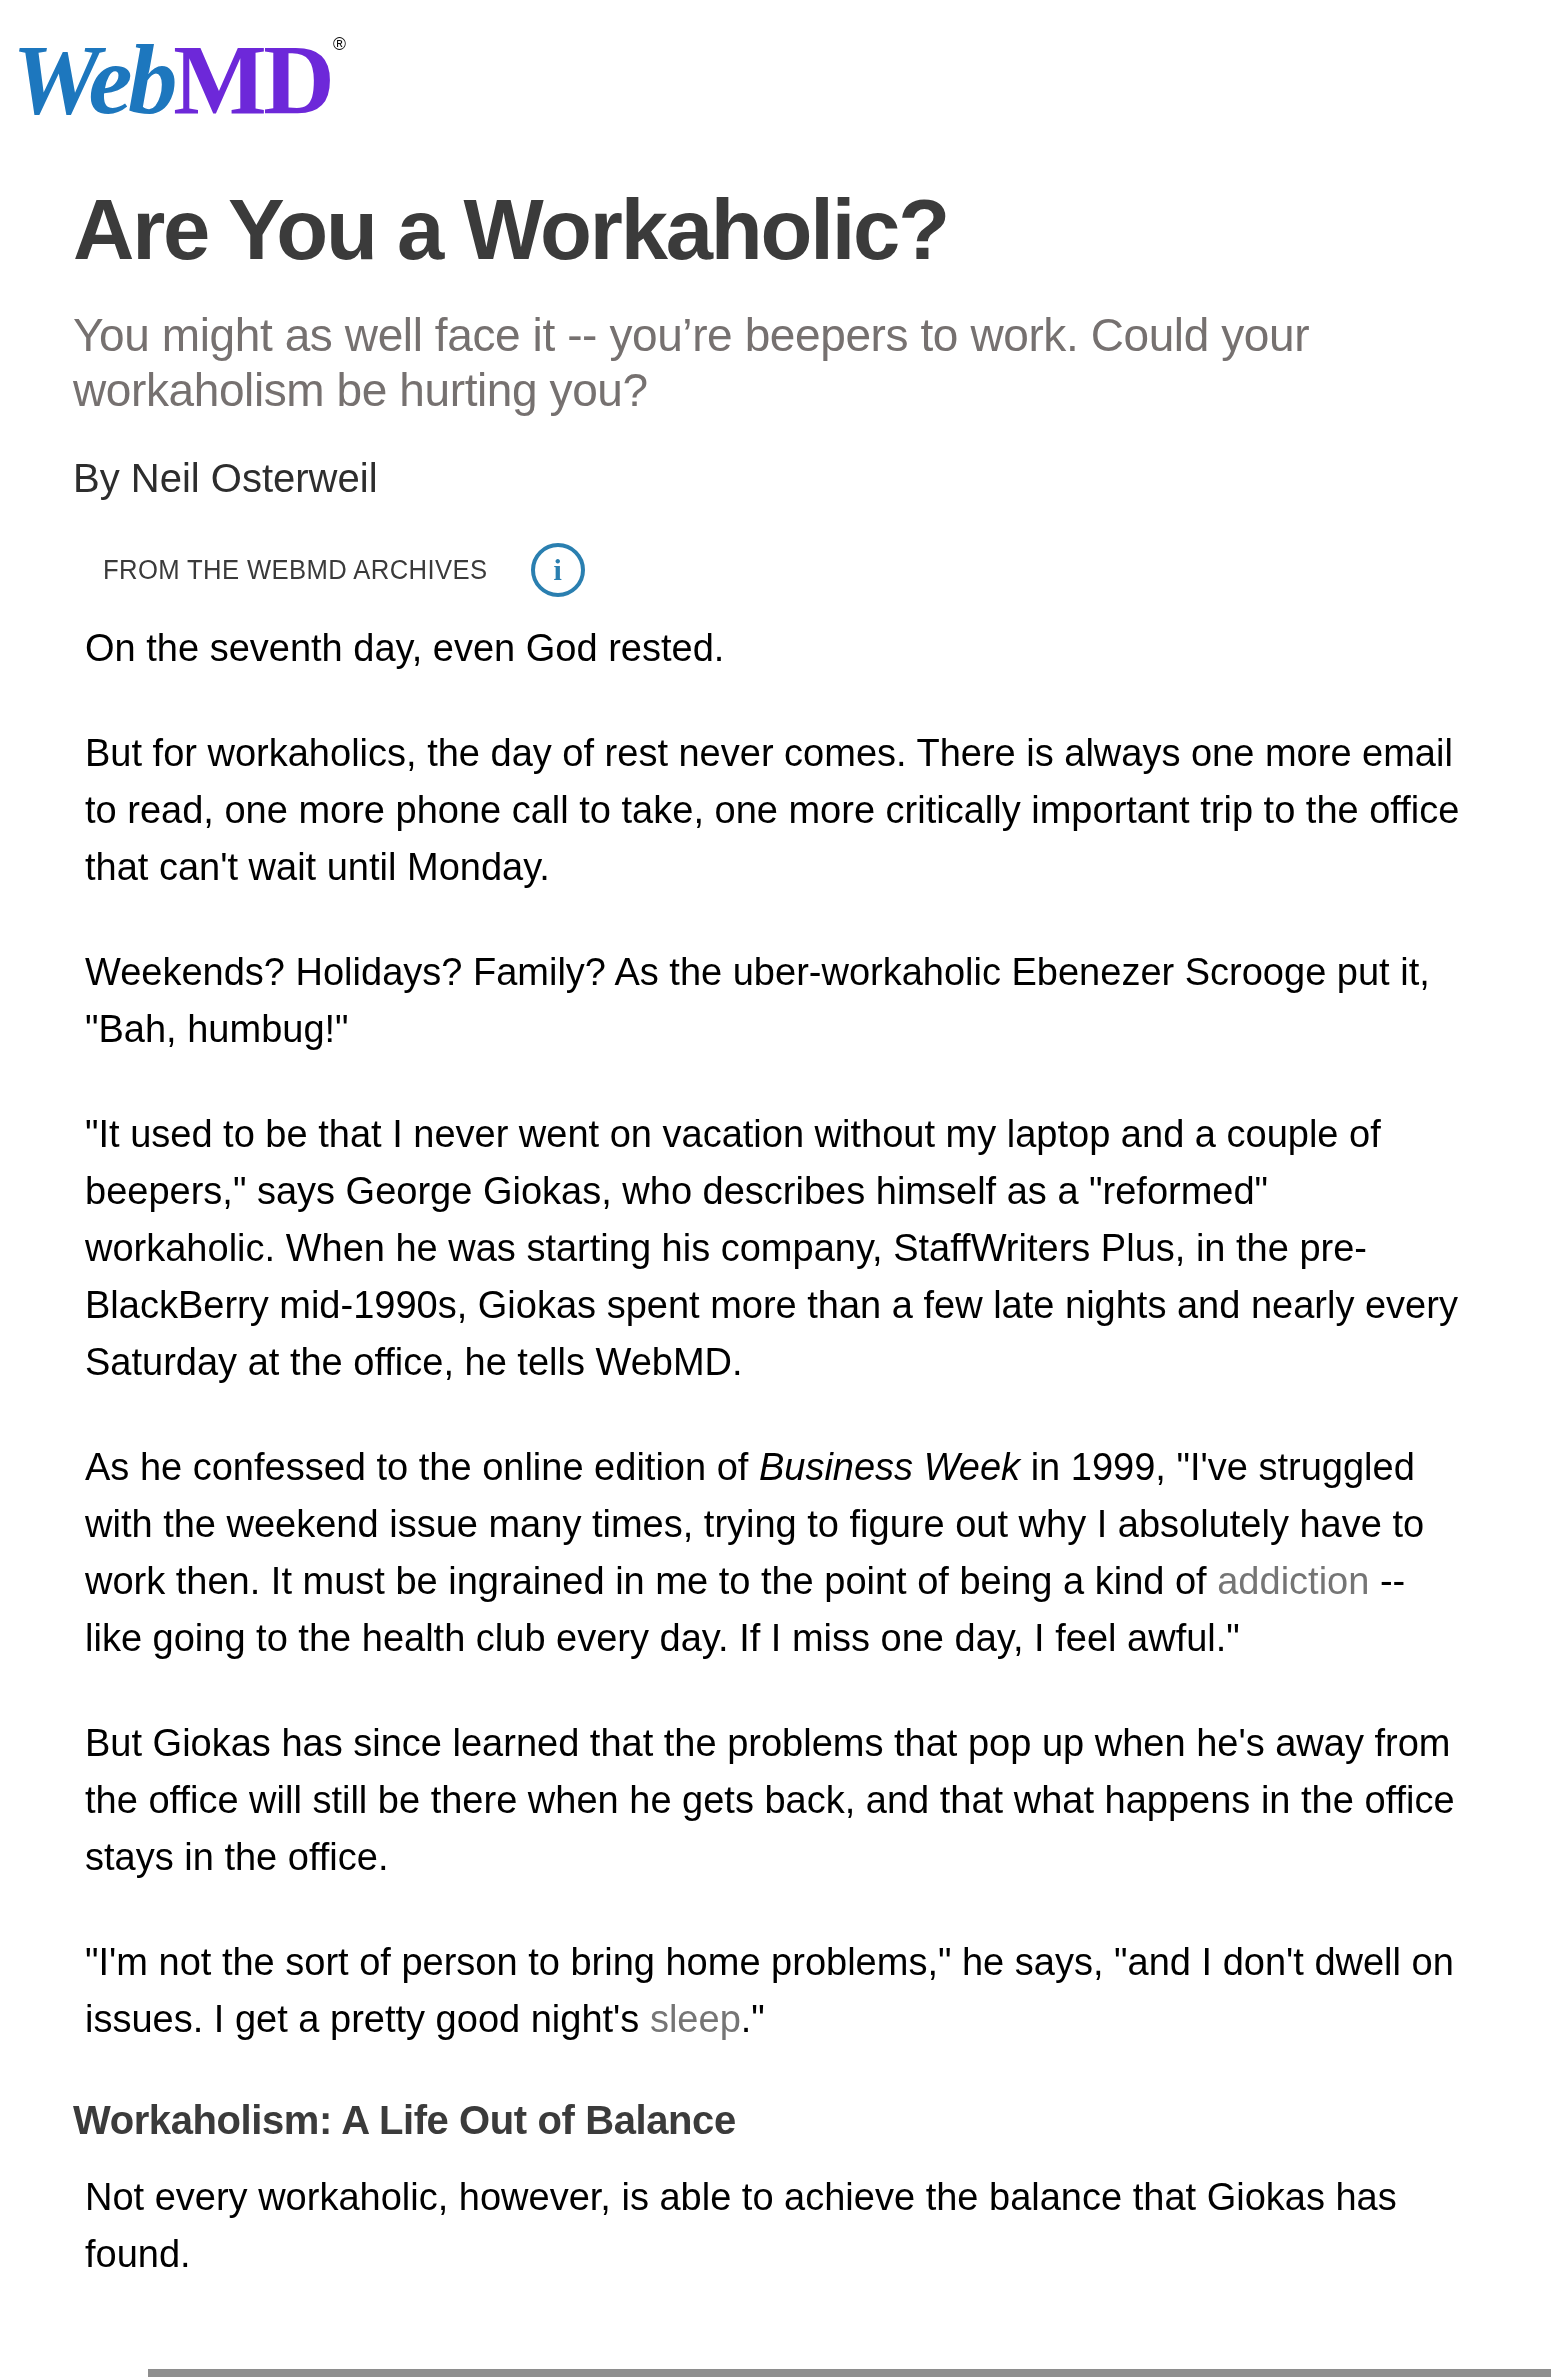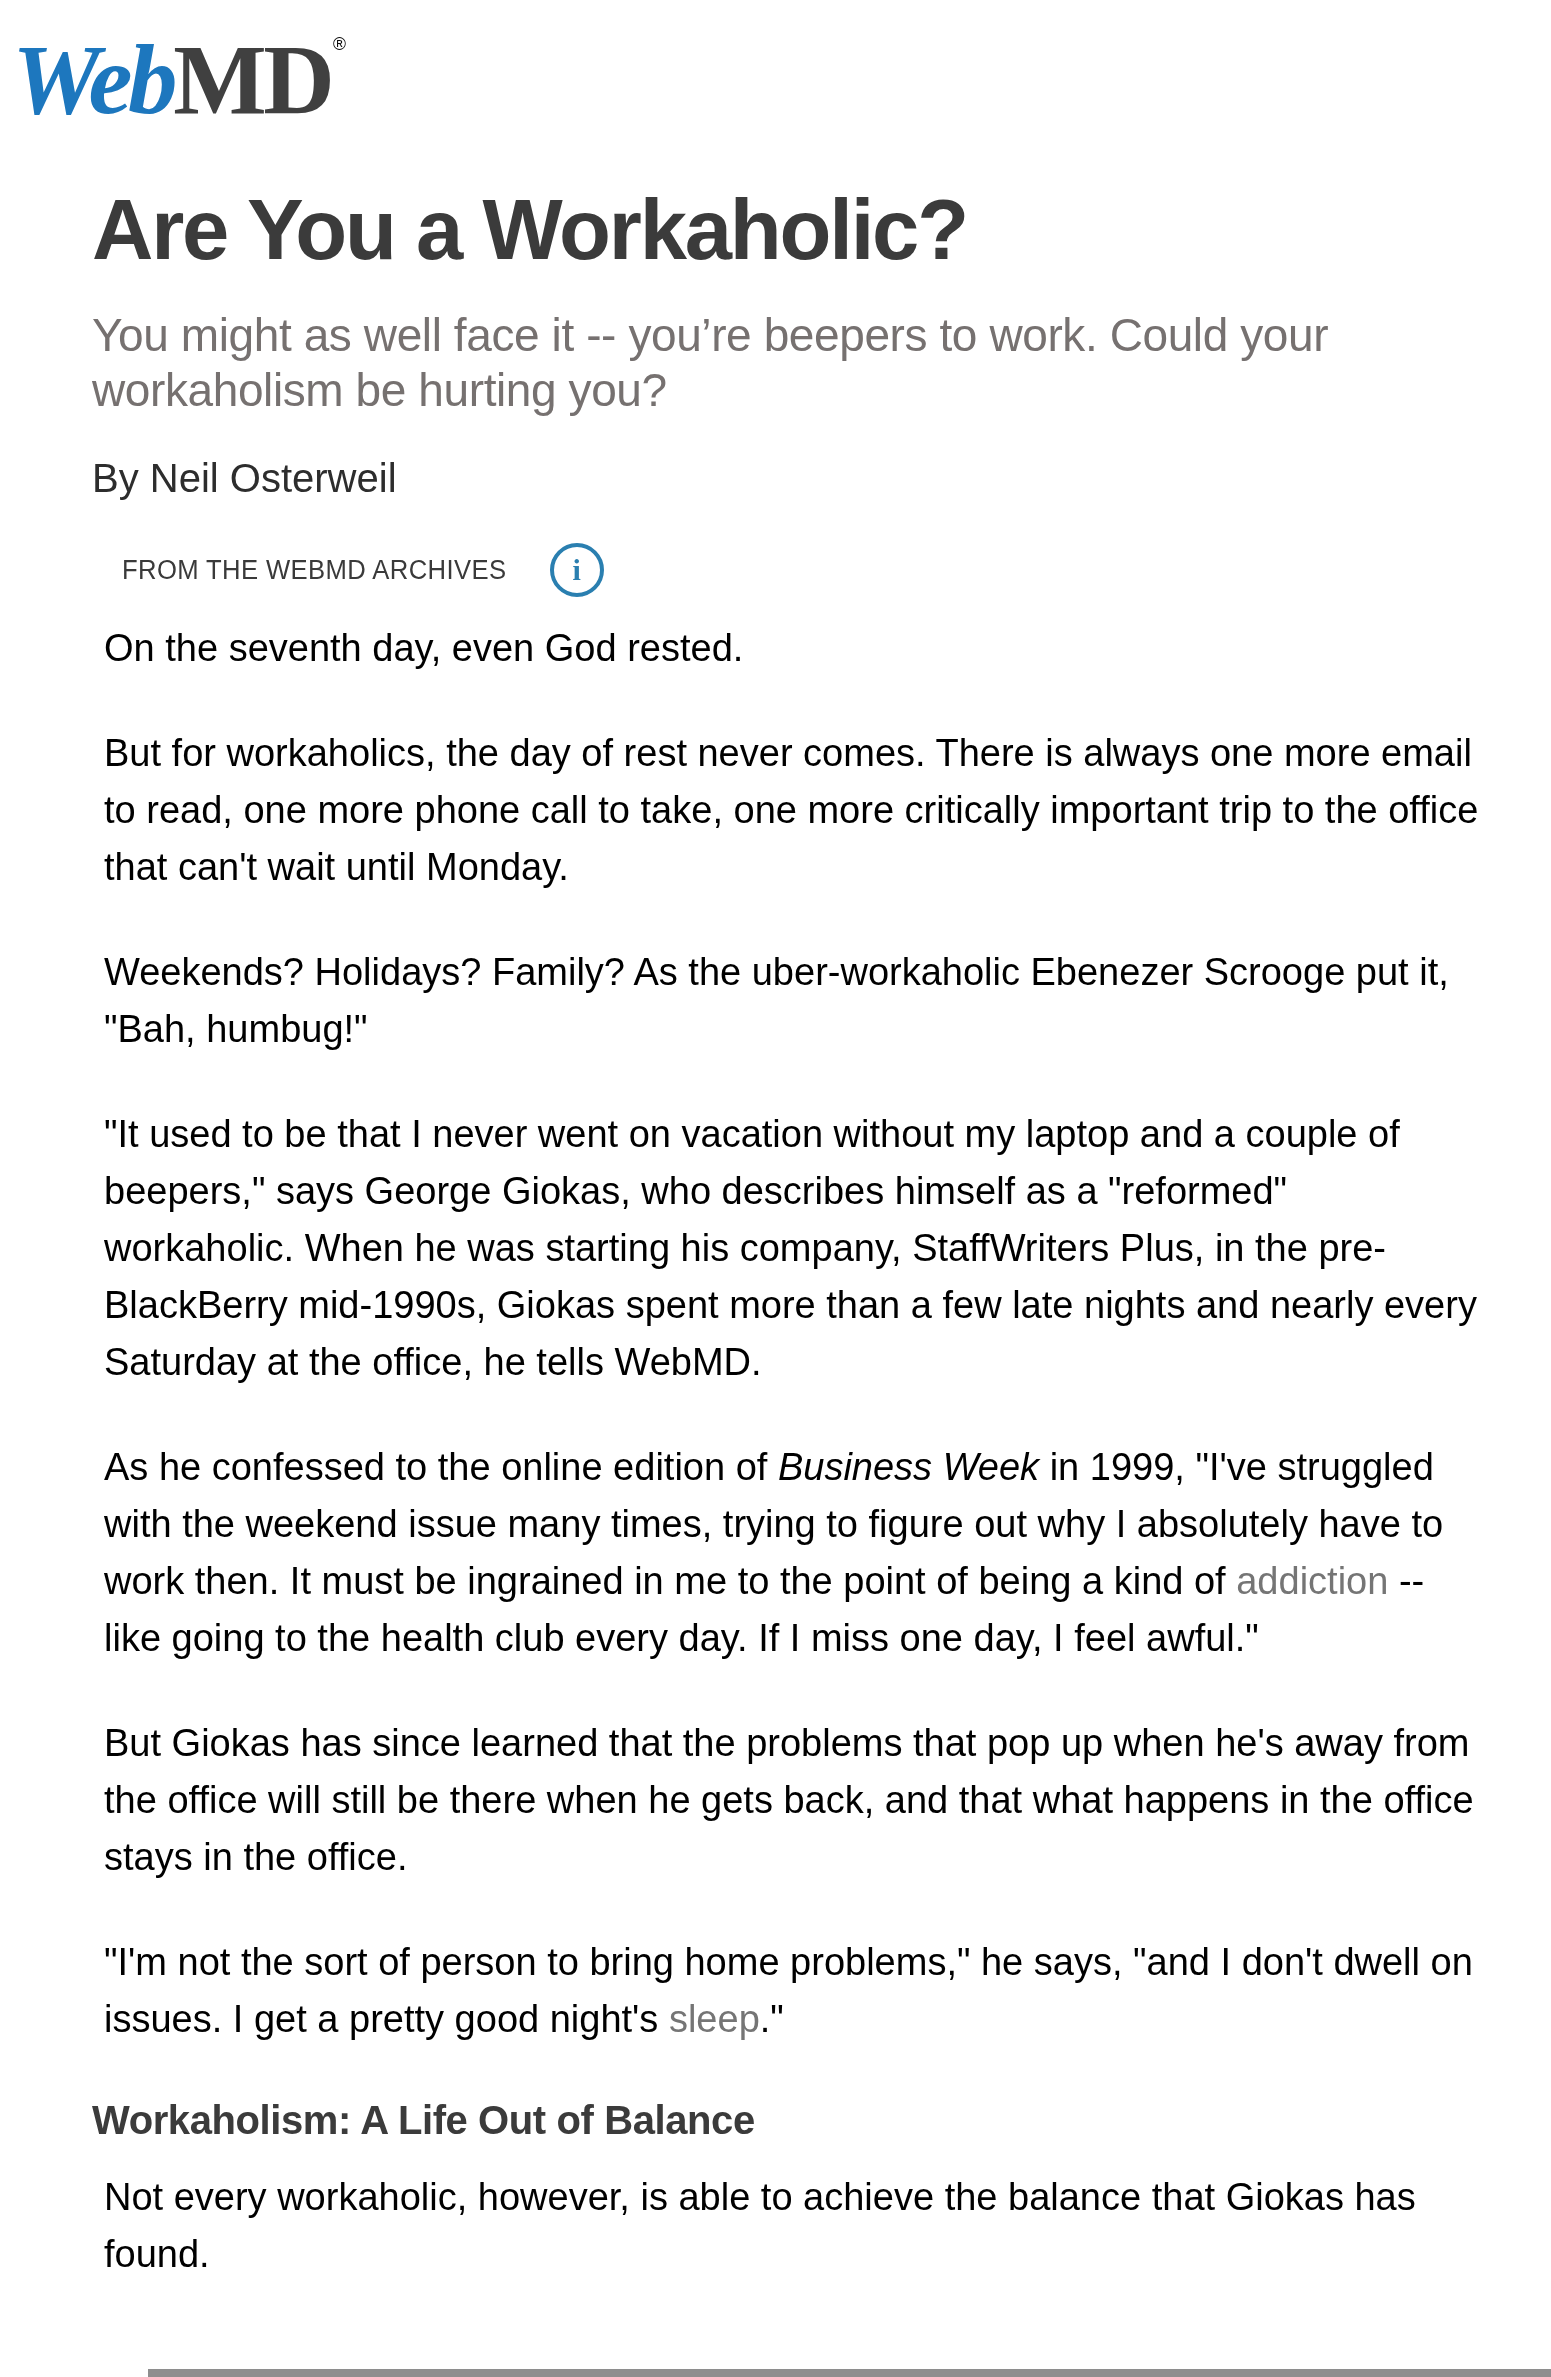--- a/index.html
+++ b/index.html
@@ -24,34 +24,34 @@
     font-style:italic;
     font-weight:600;
     font-size:99px;
     letter-spacing:-4.4px;
     color:#1d77be;
   }
   .logo .md {
     font-weight:700;
     font-size:99px;
     letter-spacing:-3.5px;
-    color:#404040;
+    color:#6d28d9;
   }
   .logo .reg {
     font-family:"Liberation Sans", sans-serif;
     font-size:17.6px;
     font-weight:400;
     color:#0b0b0b;
     vertical-align:63px;
     letter-spacing:0;
     margin-left:1.8px;
   }
 
   
-  .content { padding:0 70px 0 92px; }
+  .content { padding:0 70px 0 73px; }
 
   .title {
     margin:56px 0 0 0;
     font-size:85px;
     line-height:1.06;
     font-weight:700;
     letter-spacing:-2.2px;
     color:#3b3b3b;
   }
 

